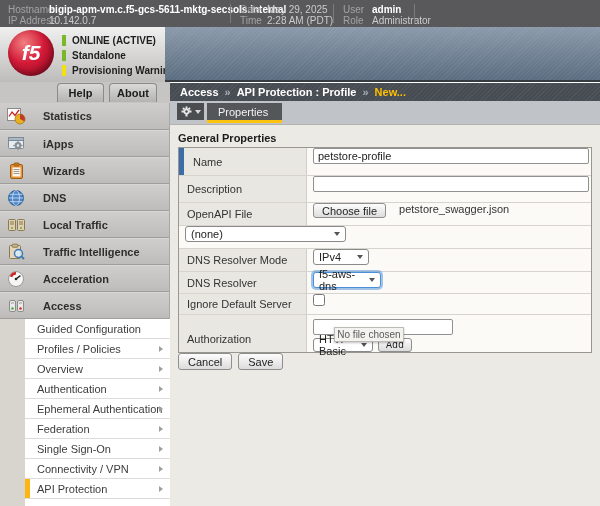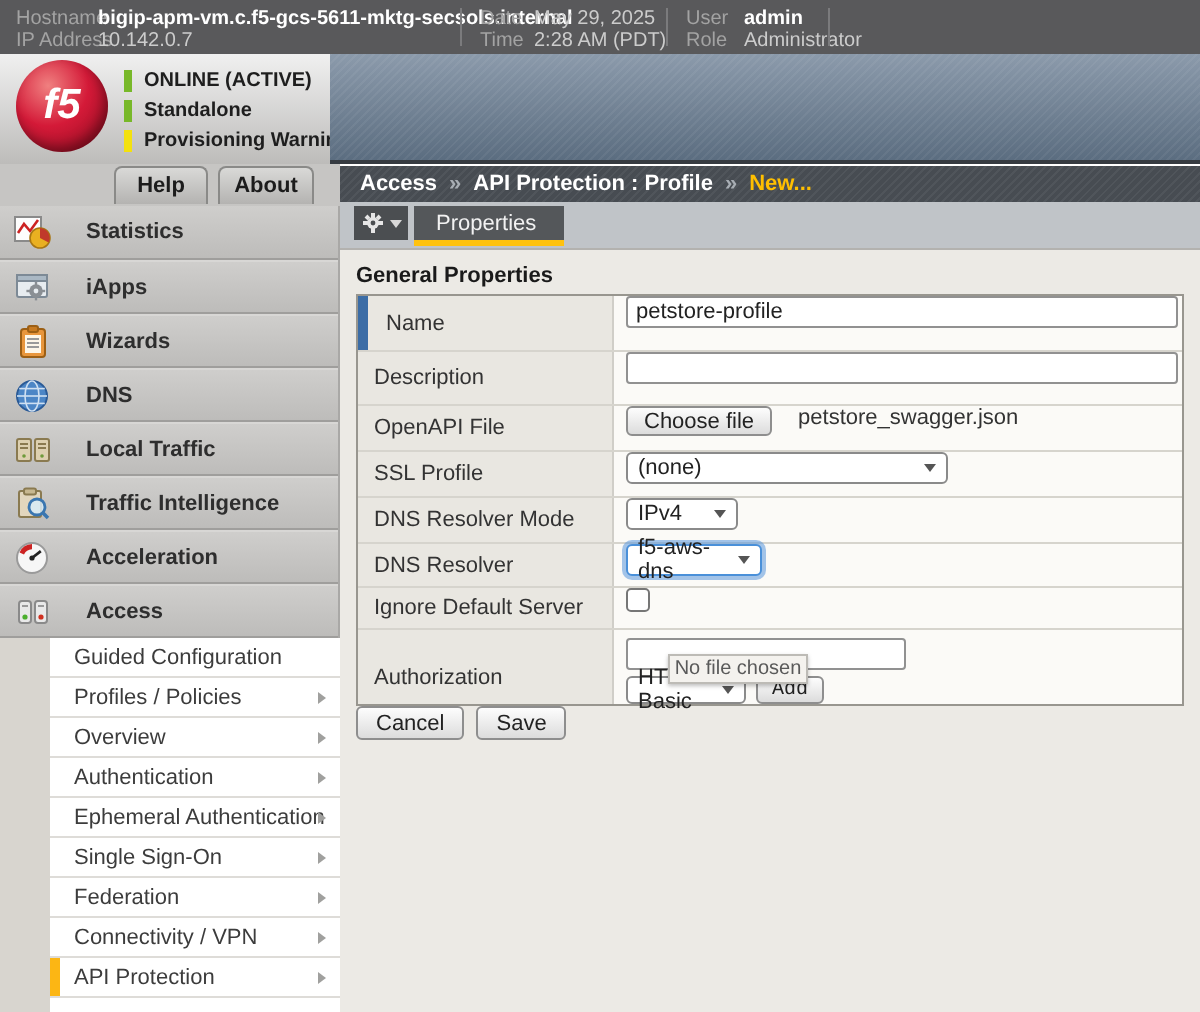--- a/index.html
+++ b/index.html
@@ -303,25 +303,25 @@
     </div>
     <div class="sub-item">
       <span>Authentication</span>
         <span class="sub-chevron"></span>
     </div>
     <div class="sub-item">
       <span>Ephemeral Authentication</span>
         <span class="sub-chevron"></span>
     </div>
     <div class="sub-item">
+      <span>Federation</span>
+        <span class="sub-chevron"></span>
+    </div>
+    <div class="sub-item">
       <span>Single Sign-On</span>
-        <span class="sub-chevron"></span>
-    </div>
-    <div class="sub-item">
-      <span>Federation</span>
         <span class="sub-chevron"></span>
     </div>
     <div class="sub-item">
       <span>Connectivity / VPN</span>
         <span class="sub-chevron"></span>
     </div>
     <div class="sub-item">
       <span class="sub-active-bar"></span>
       <span>API Protection</span>
         <span class="sub-chevron"></span>
@@ -357,23 +357,20 @@
       <div class="flabel">
           <span>OpenAPI File</span>
         </div>
       <div class="fvalue">
         <button class="btn" style="height:15px">Choose file</button>
         <span class="filename">petstore_swagger.json</span>
       </div>
     </div>
 
     <div class="frow" style="height:22px">
-      <div class="flabel">
-          <span>SSL Profile</span>
-        </div>
       <div class="fvalue">
         <div class="sel sel-ssl">
           <span>(none)</span>
           <span class="sel-caret"></span>
         </div>
       </div>
     </div>
 
     <div class="frow" style="height:22px">
       <div class="flabel">

